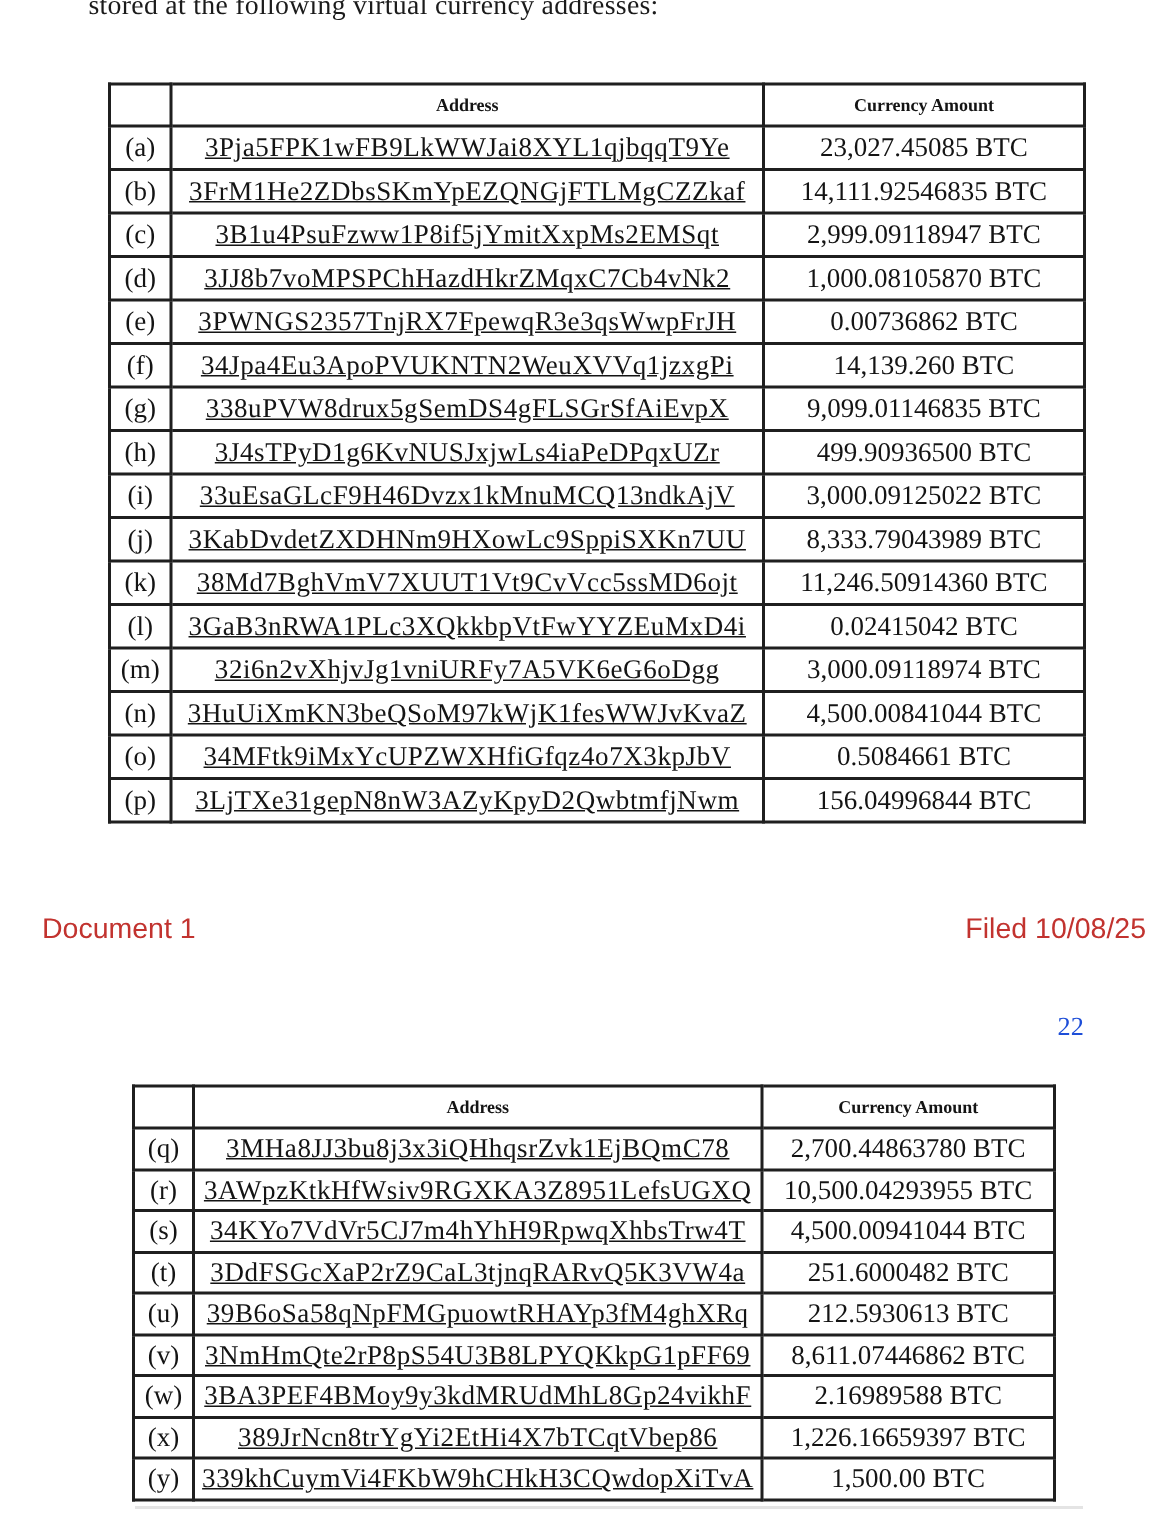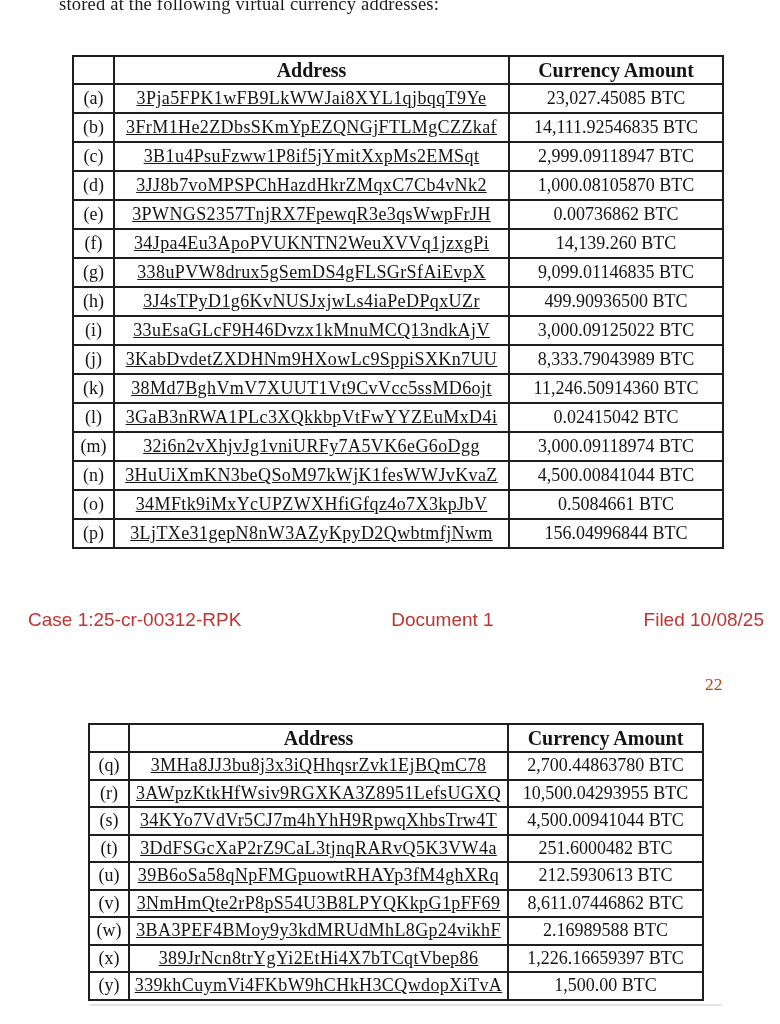--- a/index.html
+++ b/index.html
@@ -30,21 +30,21 @@
     border: 2px solid #1f1f1f;
     text-align: center;
     vertical-align: middle;
     font-size: 18px;
     padding: 0 2px;
     white-space: nowrap;
     overflow: hidden;
     font-family: "Liberation Serif", serif;
     color: #141414;
   }
-  th { font-weight: bold; font-size: 20px; }
+  th { font-weight: bold; font-size: 12px; }
   .addr-cell { letter-spacing: 0.4px; text-decoration: underline; }
   .t1 { left: 72px; top: 55px; width: 650px; }
   .t1 tr { height: 29px; }
   .t1 tr.head { height: 28px; }
   .t2 { left: 88px; top: 723px; width: 614px; }
   .t2 tr { height: 27.5px; }
   .t2 tr.head { height: 28px; }
   .stamp {
     position: absolute;
     left: 28px;
@@ -55,21 +55,21 @@
     font-family: "Liberation Sans", sans-serif;
     font-size: 19px;
     font-weight: 400;
     white-space: nowrap;
   }
   .pagenum {
     position: absolute;
     left: 705px;
     top: 674px;
     font-size: 17.5px;
-    color: #c2410c;
+    color: #1d4ed8;
   }
   .artifact {
     position: absolute;
     left: 90px;
     top: 1004px;
     width: 632px;
     height: 2px;
     background: #e4e4e4;
   }
 </style>
@@ -167,21 +167,20 @@
   </tr>
   <tr>
     <td>(p)</td>
     <td class="addr-cell">3LjTXe31gepN8nW3AZyKpyD2QwbtmfjNwm</td>
     <td>156.04996844 BTC</td>
   </tr>
 </tbody>
   </table>
 
 <div class="stamp" style="color: rgb(194, 51, 47);">
-  <span>Case 1:25-cr-00312-RPK</span>
   <span>Document 1</span>
   <span>Filed 10/08/25</span>
 </div>
 
 <div class="pagenum">22</div>
 
 <table class="t2">
   <colgroup>
       <col style="width:40px">
       <col style="width:379px">

